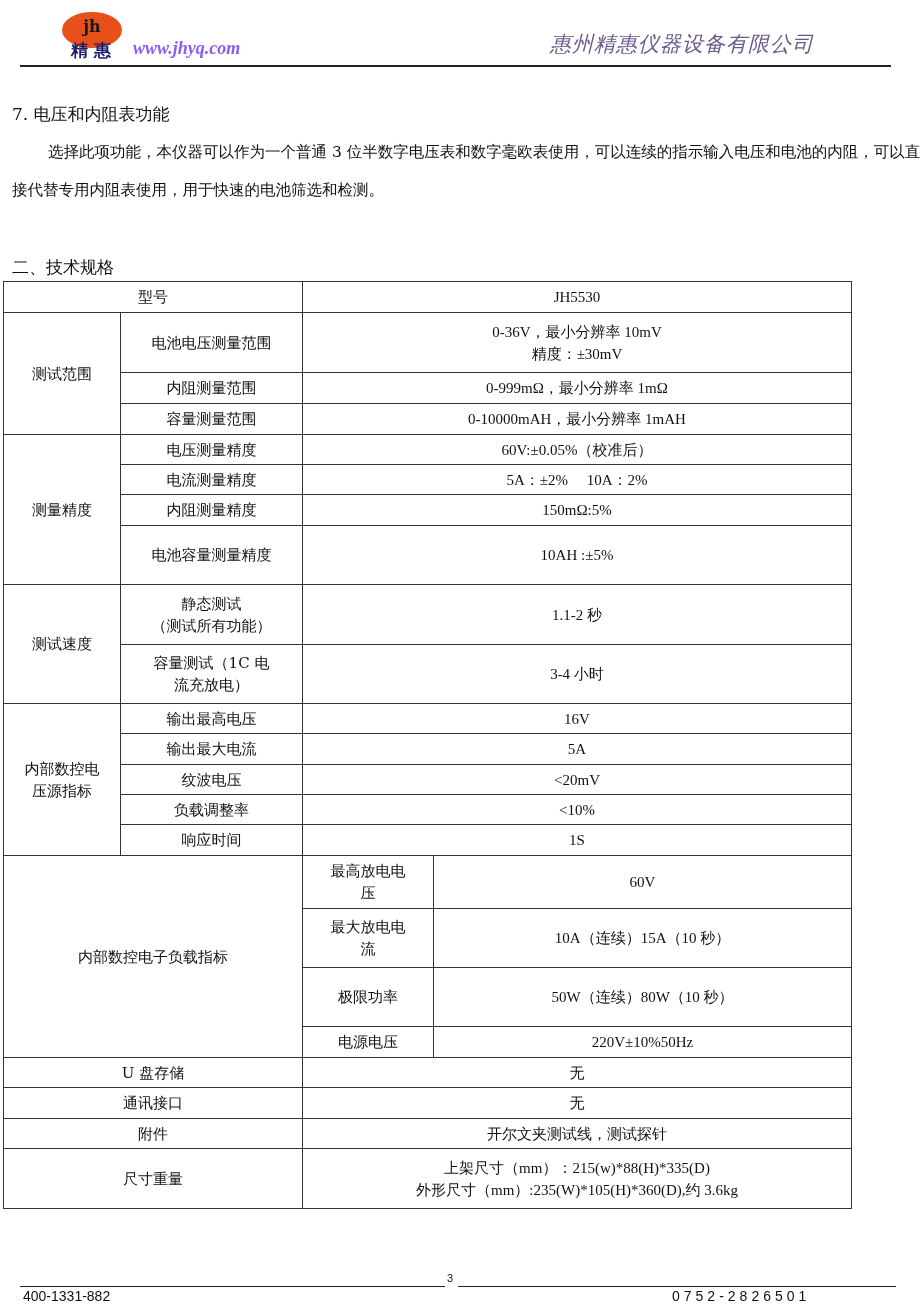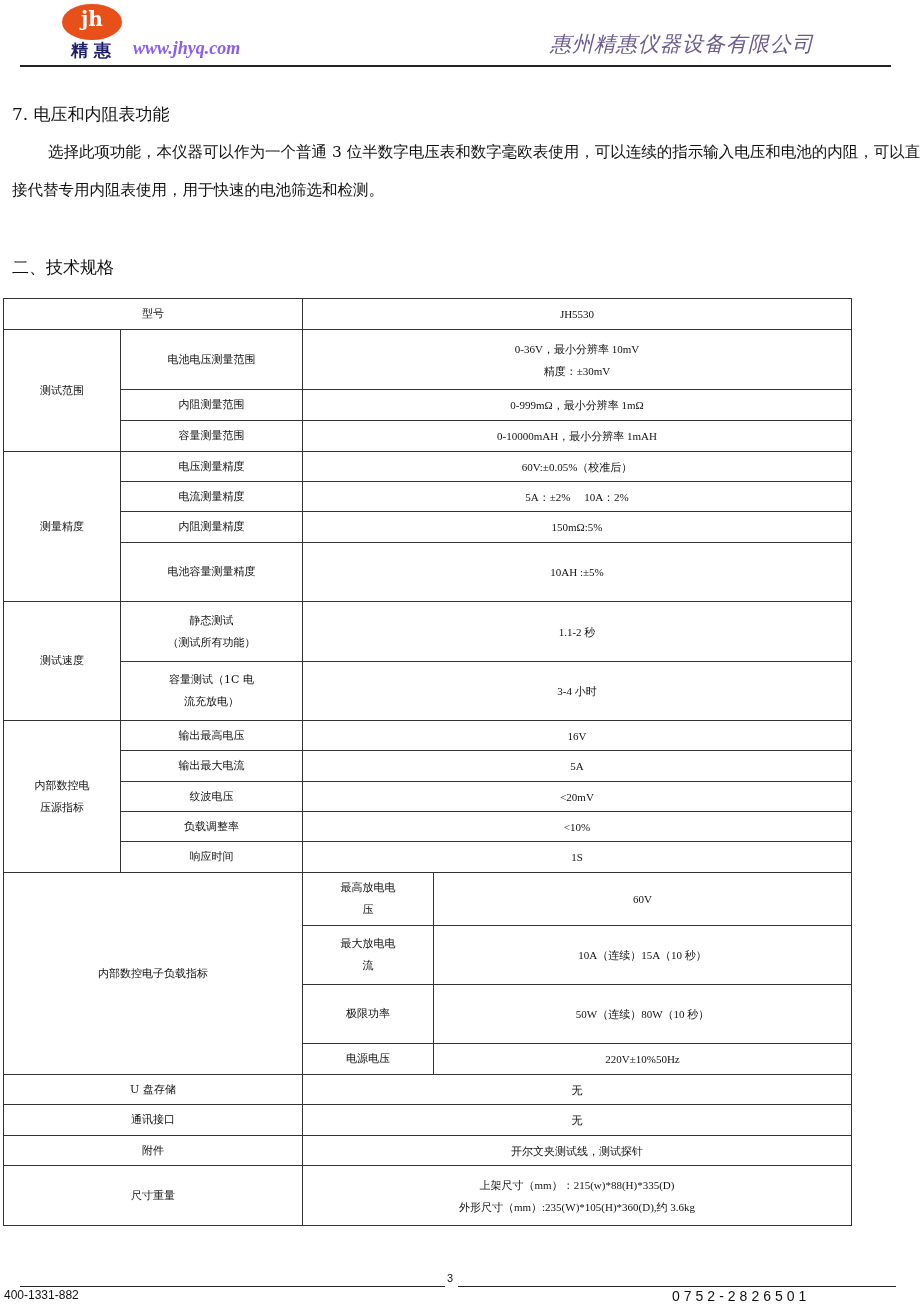--- a/index.html
+++ b/index.html
@@ -2,24 +2,24 @@
 <html><head>
 <meta charset="utf-8">
 <style>
   html, body { margin: 0; padding: 0; background: #ffffff; }
   body {
     width: 923px; height: 1306px; position: relative; overflow: hidden;
     font-family: "DejaVu Serif", "Liberation Serif", serif; color: #111;
   }
   .header { position: absolute; left: 0; top: 0; width: 923px; height: 70px; }
   .logo-oval {
-    position: absolute; left: 62px; top: 4px; width: 60px; height: 36px;
+    position: absolute; left: 62px; top: 12px; width: 60px; height: 36px;
     background: #e8501a; border-radius: 50%;
-    color: #ffffff; font-family: "DejaVu Serif", serif; font-weight: bold;
-    font-size: 20px; line-height: 30px; text-align: center;
+    color: #0f172a; font-family: "DejaVu Serif", serif; font-weight: bold;
+    font-size: 16px; line-height: 30px; text-align: center;
   }
   .logo-cn {
     position: absolute; left: 71px; top: 39px; font-size: 17px; color: #1c1c6e;
     font-family: "DejaVu Serif", serif; font-weight: bold; letter-spacing: 6px;
   }
   .logo-url {
     position: absolute; left: 133px; top: 38px; font-size: 18px; color: #8b5cf6;
     font-family: "Liberation Serif", serif; font-style: italic; font-weight: bold;
   }
   .company {
@@ -28,32 +28,32 @@
   }
   .header-rule { position: absolute; left: 20px; top: 65px; width: 871px; height: 2px; background: #222; }
 
   .sec-title { position: absolute; left: 12px; top: 103px; font-size: 17px; }
   .para { position: absolute; left: 12px; width: 910px; font-size: 15.5px; line-height: 38px; }
   .para1 { top: 133px; text-indent: 36px; }
 
   .spec-title { position: absolute; left: 12px; top: 256px; font-size: 17px; }
 
   table.spec {
-    position: absolute; left: 3px; top: 298px; width: 848px;
-    border-collapse: collapse; table-layout: fixed; font-size: 11px;
+    position: absolute; left: 3px; top: 281px; width: 848px;
+    border-collapse: collapse; table-layout: fixed; font-size: 15px;
   }
   table.spec td {
     border: 1.3px solid #333; text-align: center; vertical-align: middle;
     padding: 0; line-height: 22px;
   }
   table.spec td.val { font-family: "Liberation Serif", "DejaVu Serif", serif; }
 
   .footer-rule { position: absolute; top: 1286px; height: 1px; background: #222; }
   .footer-page { position: absolute; left: 447px; top: 1272px; font-size: 11px; font-family: "Liberation Sans", sans-serif; }
-  .footer-left { position: absolute; left: 4px; top: 1288px; font-size: 12px; font-family: "Liberation Sans", sans-serif; }
+  .footer-left { position: absolute; left: 23px; top: 1288px; font-size: 14px; font-family: "Liberation Sans", sans-serif; }
   .footer-right { position: absolute; left: 672px; top: 1288px; font-size: 14px; letter-spacing: 4px; font-family: "Liberation Sans", sans-serif; }
 </style>
 </head>
 <body>
 
 <div class="header">
   <div class="logo-oval">jh</div>
   <div class="logo-cn">精惠</div>
   <div class="logo-url">www.jhyq.com</div>
   <div class="company">惠州精惠仪器设备有限公司</div>

